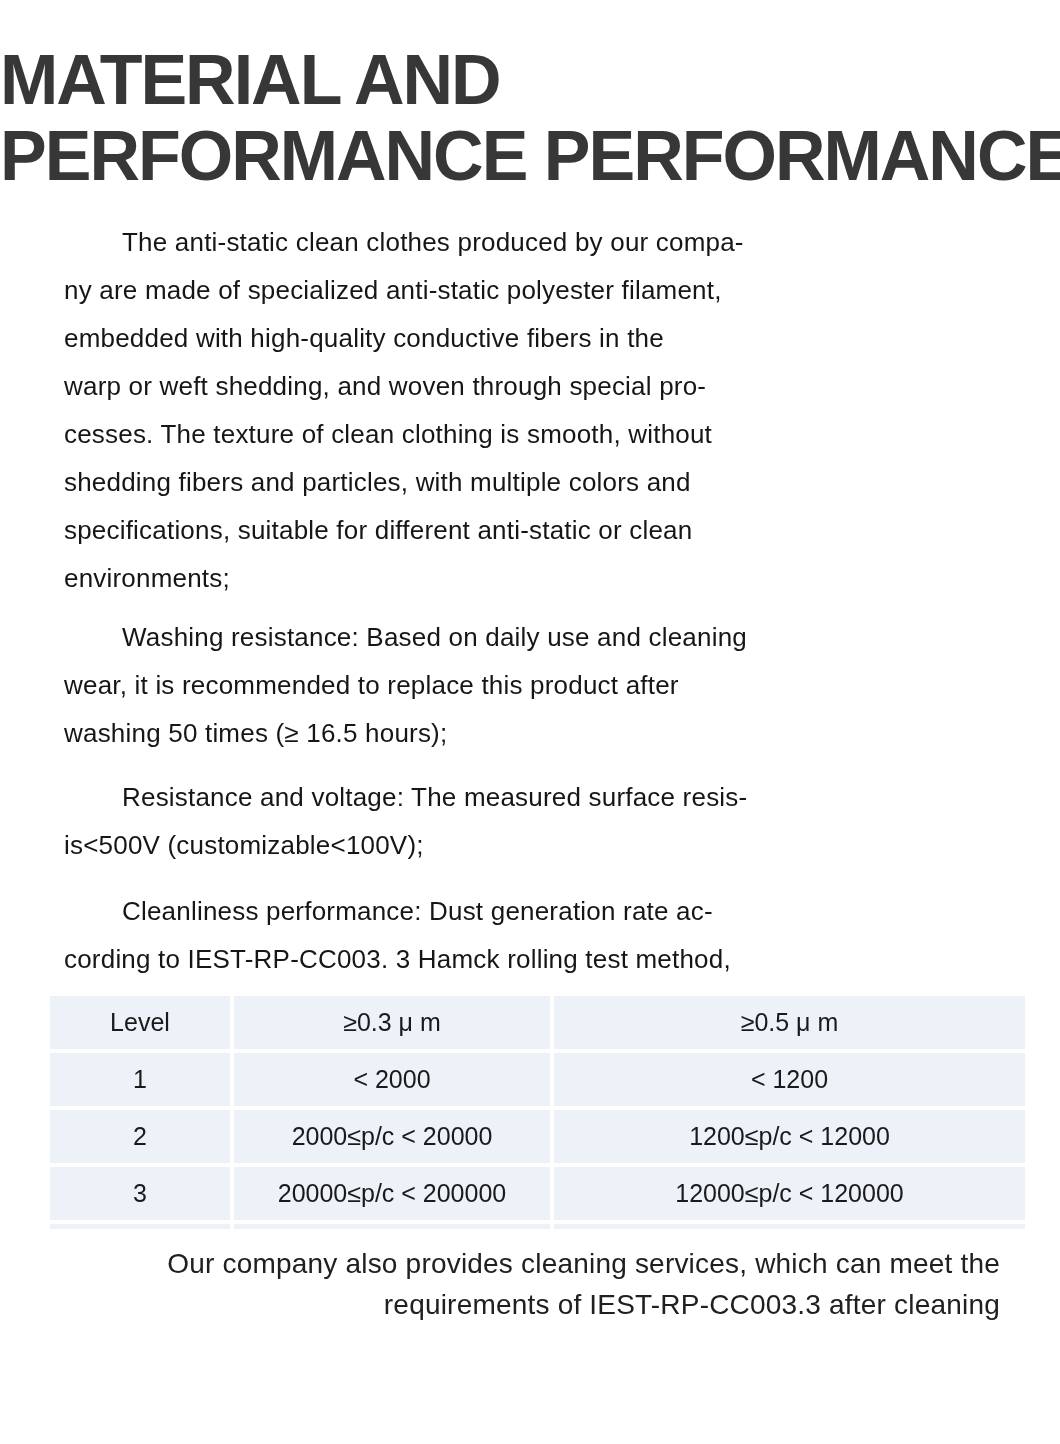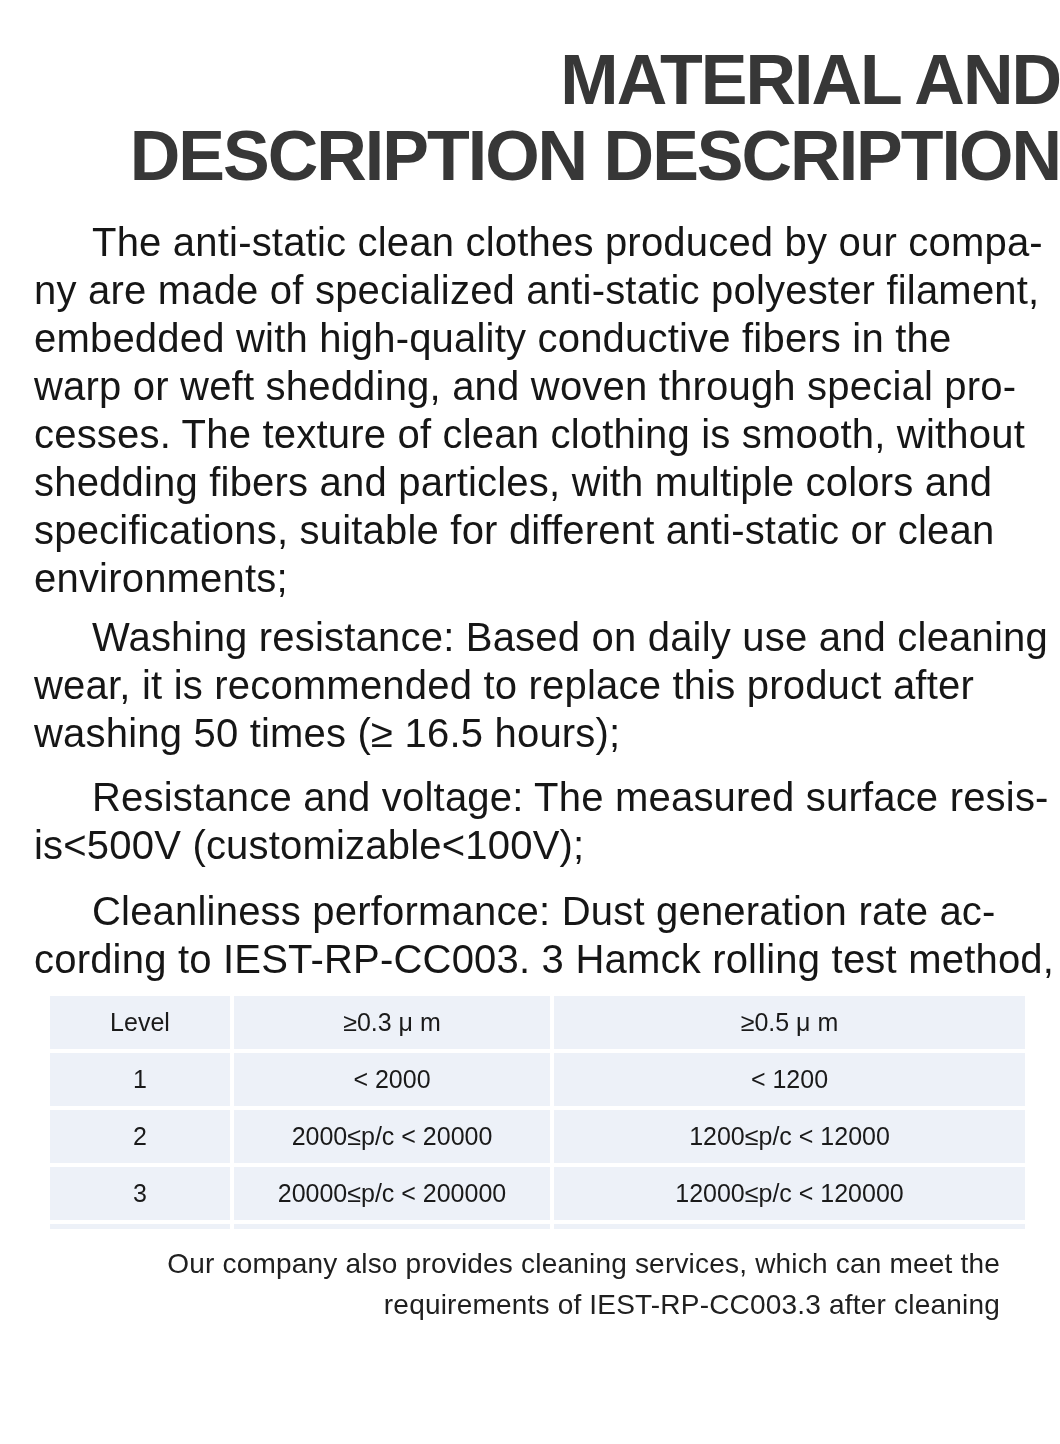--- a/index.html
+++ b/index.html
@@ -7,32 +7,32 @@
     position: relative;
     width: 1060px;
     height: 1444px;
     background: #ffffff;
     overflow: hidden;
     font-family: "Liberation Sans", sans-serif;
     color: #1b1b1b;
   }
   .title {
     padding-top: 42px;
-    text-align: right;
+    text-align: left;
     font-size: 70px;
     line-height: 76px;
     font-weight: 800;
     letter-spacing: -2px;
     color: #373737;
   }
   .title .t-line { white-space: nowrap; }
   .para {
-    margin-left: 34px;
+    margin-left: 64px;
     margin-right: 42px;
-    font-size: 40px;
+    font-size: 26px;
     line-height: 48px;
     font-weight: 300;
     color: #161616;
   }
   .para .line { white-space: nowrap; letter-spacing: 0.2px; }
   .para .line.indent { text-indent: 58px; }
   .p1 { margin-top: 24px; }
   .p2 { margin-top: 11px; }
   .p3 { margin-top: 16px; }
   .p4 { margin-top: 18px; }
@@ -67,21 +67,21 @@
   }
   .footnote .line { white-space: nowrap; letter-spacing: 0.2px; }
 </style>
 </head>
 <body>
 
 <div class="page">
 
   <div class="title">
     <div class="t-line">MATERIAL AND</div>
-    <div class="t-line">DESCRIPTION DESCRIPTION</div>
+    <div class="t-line">PERFORMANCE PERFORMANCE</div>
   </div>
 
   <div class="para p1">
     <div class="line indent">The anti-static clean clothes produced by our compa-</div>
     <div class="line">ny are made of specialized anti-static polyester filament,</div>
     <div class="line">embedded with high-quality conductive fibers in the</div>
     <div class="line">warp or weft shedding, and woven through special pro-</div>
     <div class="line">cesses. The texture of clean clothing is smooth, without</div>
     <div class="line">shedding fibers and particles, with multiple colors and</div>
     <div class="line">specifications, suitable for different anti-static or clean</div>

